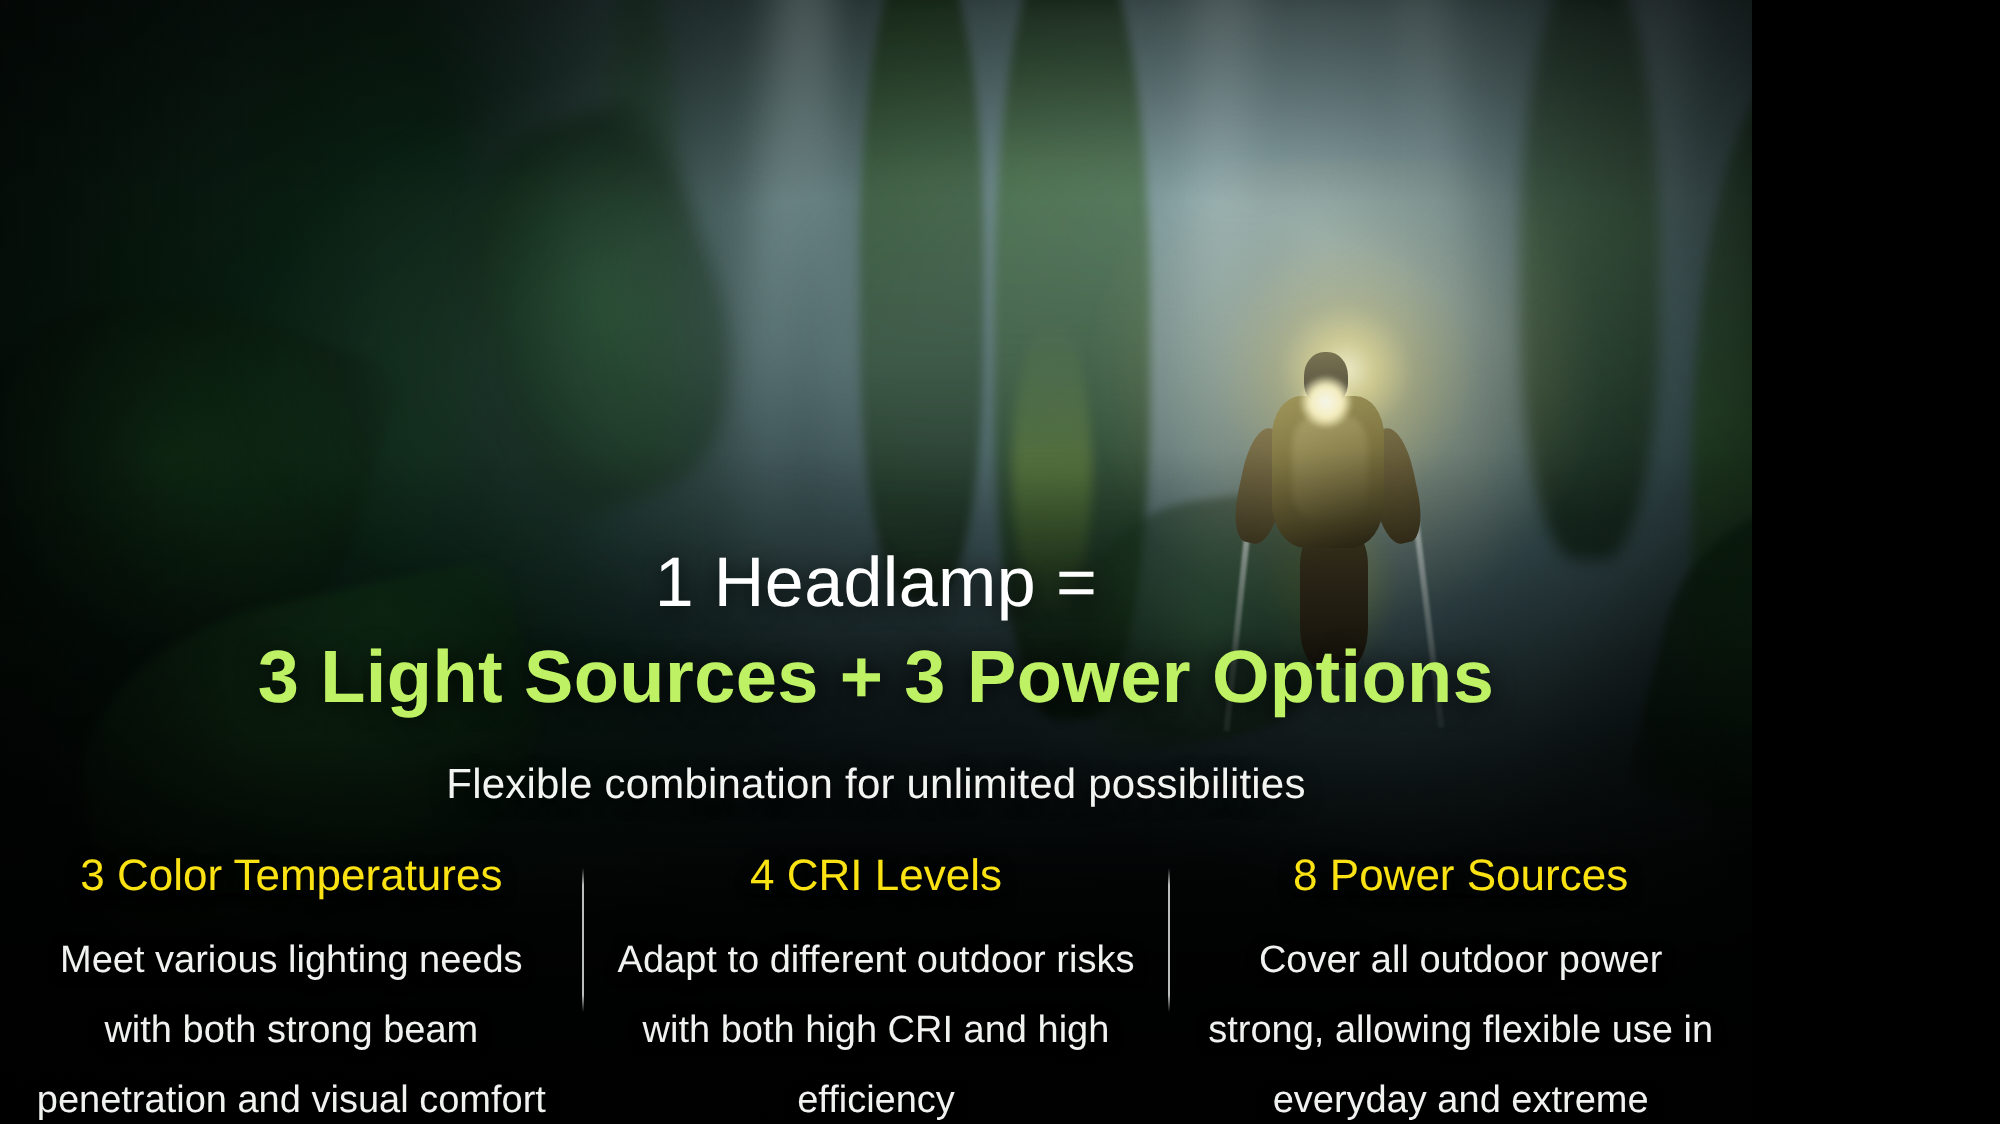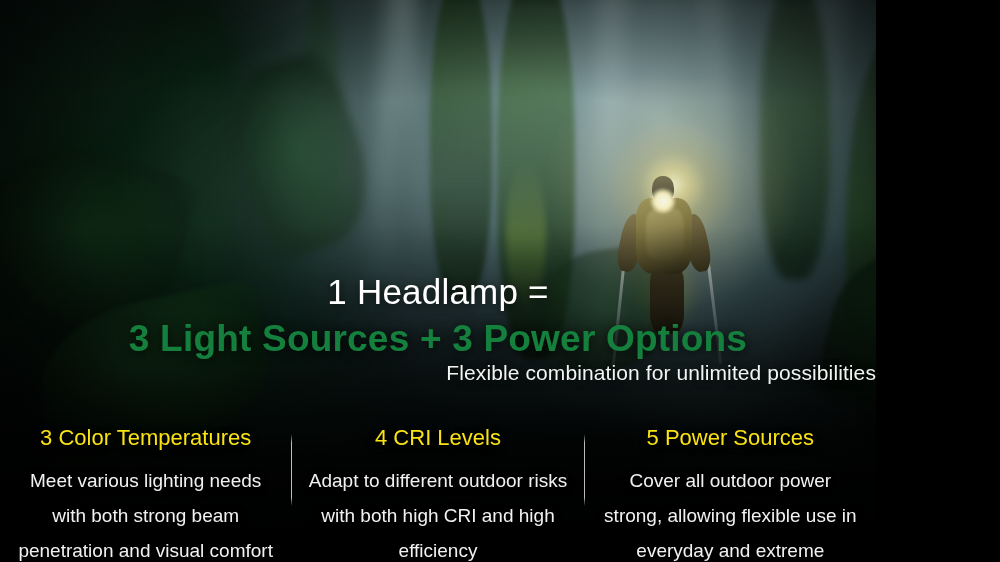--- a/index.html
+++ b/index.html
@@ -115,27 +115,27 @@
   
   .content{position:absolute;inset:0;}
 
   .headline-wrap{position:absolute;left:0;right:0;top:272px;text-align:center;}
   .line-1{
     font-size:35px;font-weight:400;color:#ffffff;line-height:1.15;
     letter-spacing:.2px;text-shadow:0 2px 10px rgba(0,0,0,.75);
   }
   .line-2{
     margin-top:6px;
-    font-size:37px;font-weight:700;color:#15803d;line-height:1.12;
+    font-size:37px;font-weight:700;color:#bef264;line-height:1.12;
     letter-spacing:.2px;text-shadow:0 2px 12px rgba(0,0,0,.85);
   }
   .line-3{
-    margin-top:0;
+    margin-top:20px;
     font-size:21px;font-weight:400;color:#f2f4f2;line-height:1.2;
-    letter-spacing:.1px;text-shadow:0 2px 9px rgba(0,0,0,.8);text-align:right;
+    letter-spacing:.1px;text-shadow:0 2px 9px rgba(0,0,0,.8);
   }
 
   .features{position:absolute;left:0;right:0;top:424px;
     display:flex;align-items:flex-start;justify-content:center;}
   .feature{width:300px;padding:0 14px;text-align:center;box-sizing:border-box;text-decoration:underline;}
   .feature .f-title{
     font-size:22px;font-weight:400;color:#fae213;line-height:1.25;
     text-shadow:0 2px 8px rgba(0,0,0,.85);
   }
   .feature .f-desc{
@@ -217,19 +217,19 @@
       <div class="divider"></div>
 
       <div class="feature">
         <div class="f-title">4 CRI Levels</div>
         <div class="f-desc">Adapt to different outdoor risks with both high CRI and high efficiency</div>
       </div>
 
       <div class="divider"></div>
 
       <div class="feature">
-        <div class="f-title">5 Power Sources</div>
+        <div class="f-title">8 Power Sources</div>
         <div class="f-desc">Cover all outdoor power strong, allowing flexible use in everyday and extreme conditions</div>
       </div>
 
     </div>
   </div>
 </div>
 
 </body></html>

